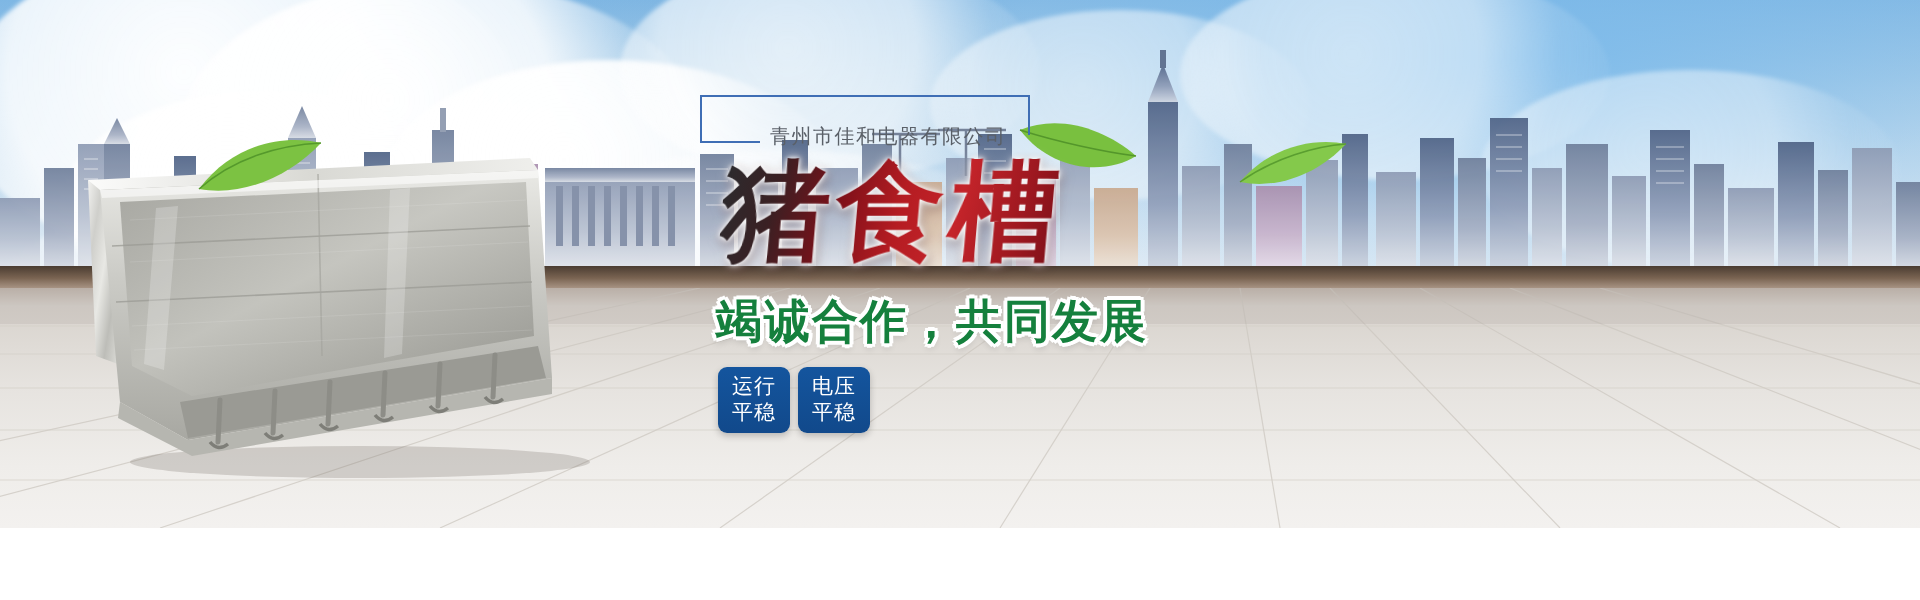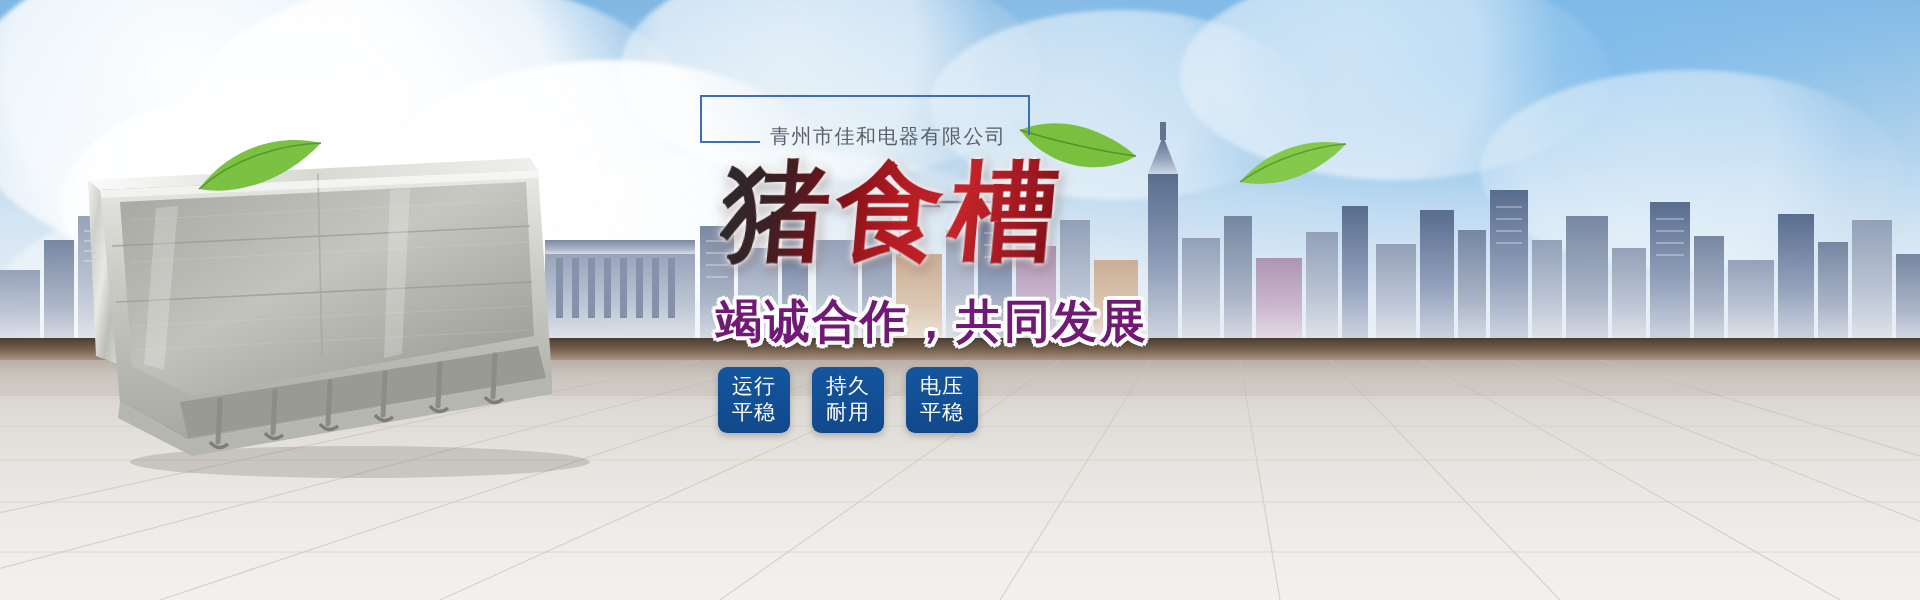--- a/index.html
+++ b/index.html
@@ -7,21 +7,21 @@
   html, body {
     width: 1920px; height: 600px;
     overflow: hidden;
     font-family: "Liberation Sans", "DejaVu Sans", sans-serif;
     background: #ffffff;
   }
 
   .banner {
     position: relative;
     width: 1920px;
-    height: 600px;
+    height: 528px;
     overflow: hidden;
     background: #cfe0ef;
   }
 
   
   .sky {
     position: absolute;
     left: 0; top: 0; width: 1920px; height: 420px;
     background:
       radial-gradient(ellipse 900px 300px at 1500px 60px, rgba(120,185,235,0.85) 0%, rgba(150,200,238,0.25) 55%, rgba(255,255,255,0) 80%),
@@ -128,36 +128,36 @@
   }
 
   
   .sub-title {
     position: absolute;
     left: 16px; top: 196px;
     font-size: 46px;
     font-weight: bold;
     letter-spacing: 2px;
     white-space: nowrap;
-    color: #701a75;
+    color: #15803d;
     font-family: "DejaVu Sans", "Liberation Sans", sans-serif;
     text-shadow:
       -3px -3px 0 #fff,  3px -3px 0 #fff,
       -3px  3px 0 #fff,  3px  3px 0 #fff,
       -4px  0   0 #fff,  4px  0   0 #fff,
        0   -4px 0 #fff,  0    4px 0 #fff,
        0 5px 7px rgba(0,0,0,0.18);
   }
 
   
   .badges {
     position: absolute;
     left: 18px; top: 272px;
     display: flex;
-    gap: 22px;
+    gap: 8px;
   }
   .badge {
     width: 72px; height: 66px;
     background: linear-gradient(180deg, #14559e 0%, #11498b 100%);
     border-radius: 9px;
     color: #ffffff;
     display: flex;
     flex-direction: column;
     align-items: center;
     justify-content: center;
@@ -468,24 +468,20 @@
     <div class="main-title">猪食槽</div>
 
     <div class="sub-title">竭诚合作，共同发展</div>
 
     <div class="badges">
       <div class="badge">
         <span>运行</span>
         <span>平稳</span>
       </div>
       <div class="badge">
-        <span>持久</span>
-        <span>耐用</span>
-      </div>
-      <div class="badge">
         <span>电压</span>
         <span>平稳</span>
       </div>
     </div>
 
   </div>
 
 </div>
 
 </body></html>

